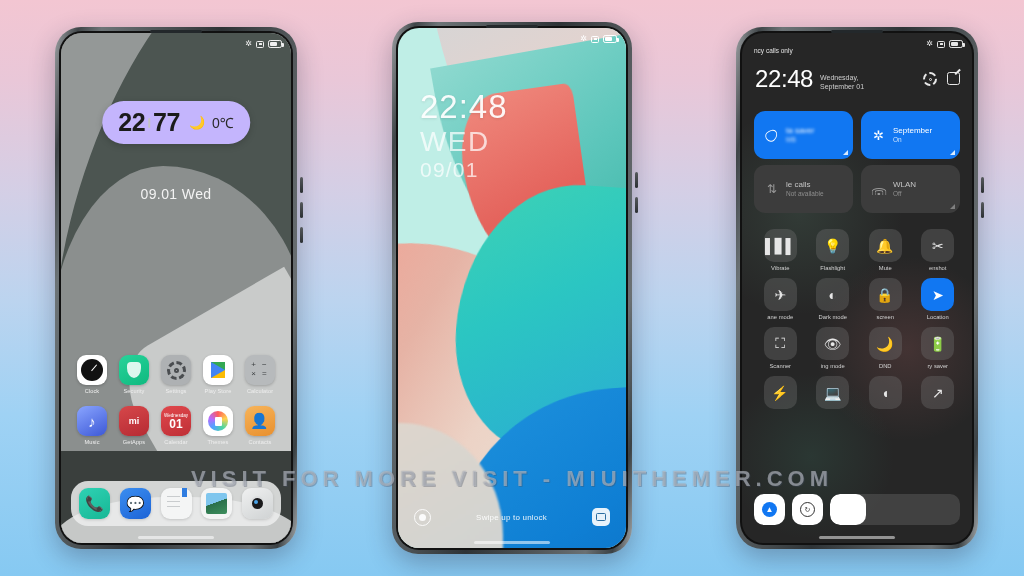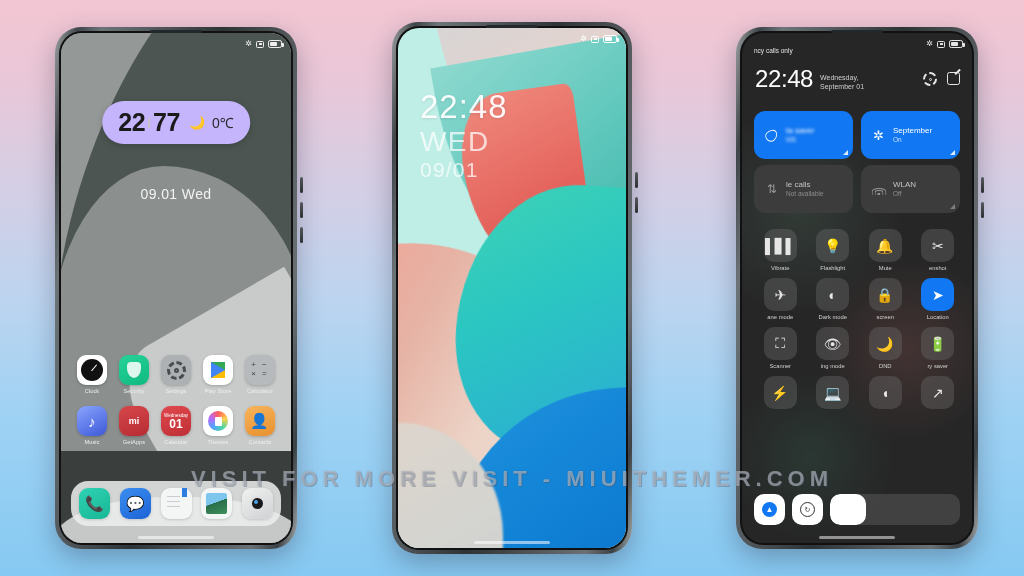--- a/index.html
+++ b/index.html
@@ -355,20 +355,25 @@
           <span class="ic-bt">✲</span>
           <span class="ic-alarm"></span>
           <span class="ic-batt"></span>
         </div>
       </div>
 
       <div class="lock-time">22:48</div>
       <div class="lock-dow">WED</div>
       <div class="lock-date">09/01</div>
 
+      <div class="lock-bottom">
+        <div class="rnd"></div>
+        <div class="lock-hint">Swipe up to unlock</div>
+        <div class="camsq"></div>
+      </div>
       <div class="homebar"></div>
     </div>
   </div>
 </div>
 
 <div class="phone" id="phone3">
   <div class="btn-side b1"></div>
   <div class="btn-side b2"></div>
   <div class="inner">
     <div class="earpiece"></div>

